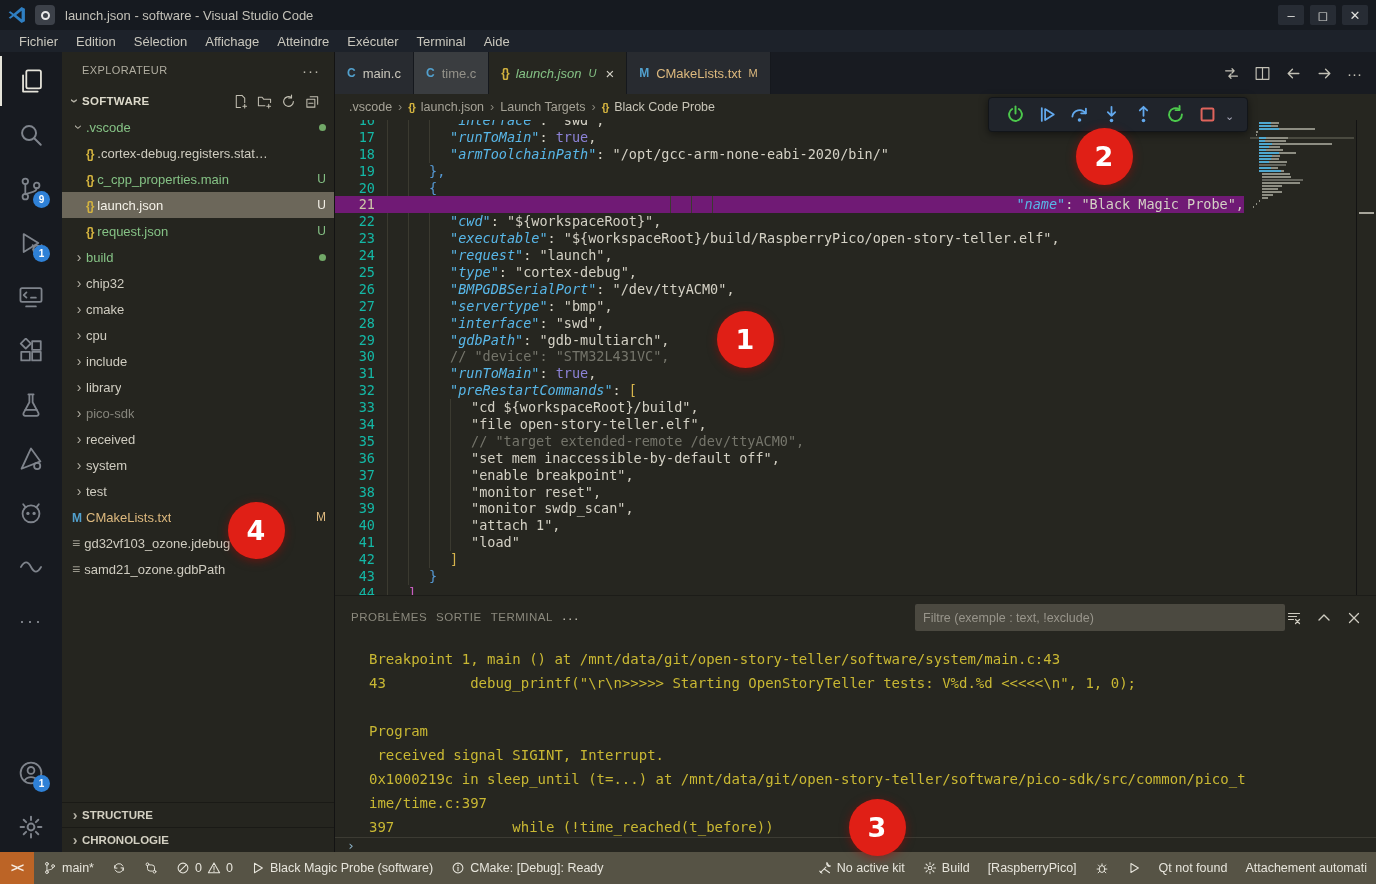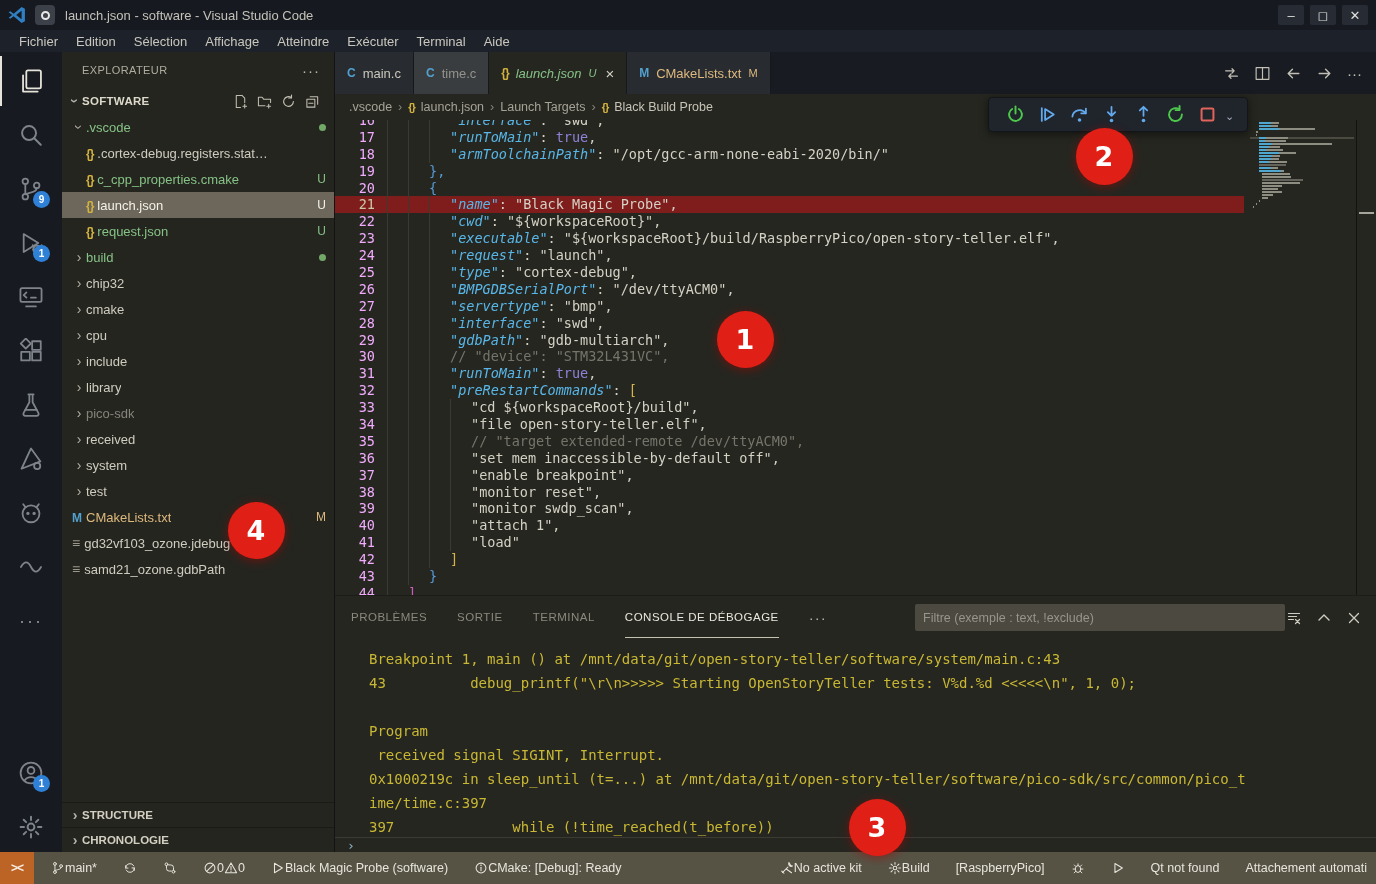--- a/index.html
+++ b/index.html
@@ -87,22 +87,22 @@
   #breadcrumb { height:26px; display:flex; align-items:center; font-size:12.5px; color:#a5a296;
     padding-left:14px; gap:6px; background:#262620; }
   #breadcrumb .sep { color:#8a887d; }
   #breadcrumb .bc-json { color:#d3b33f; font-weight:bold; letter-spacing:-1px; font-size:11px; }
   #breadcrumb .last { color:#c7c4b7; }
 
   #editor { position:relative; height:475px; overflow:hidden; background:#262620; }
   #code { position:absolute; left:0; top:-8px; right:132px; font-family:"DejaVu Sans Mono", monospace;
     font-size:13.5px; line-height:16.9px; white-space:pre; }
   .cline { display:flex; height:16.9px; }
-  .cline.current { background:#7f1d1d; }
-  .ln { flex:0 0 40px; text-align:right; color:#f0abfc; padding-right:0; }
+  .cline.current { background:#701a75;justify-content:space-between; }
+  .ln { flex:0 0 40px; text-align:right; color:#14b8a6; padding-right:0; }
   .ln.cur { color:#cdc9a8; }
   .ind { flex:0 0 auto; display:flex; margin-left:12px; }
   .ind i { display:block; width:21px; border-left:1px solid #3b3a30; }
   .tok-k { color:#58b7e8; font-style:italic; }
   .tok-p { color:#d4d1c5; }
   .tok-s { color:#d4d1c5; }
   .tok-b { color:#8d83d8; }
   .tok-c { color:#75756b; }
   .tok-g { color:#d6b44c; }
   .tok-u { color:#569ad6; }
@@ -123,41 +123,41 @@
   #grip { width:12px; height:18px; margin-right:2px;
     background-image:radial-gradient(#70757d 1.3px, transparent 1.4px);
     background-size:6px 6px; }
   .dchev { color:#aab; font-size:11px; }
 
   #add-config { left:655px; top:408px; width:230px; height:33px; background:#77705f; color:#f3f0e7;
     font-size:13.5px; display:flex; align-items:center; justify-content:center; border-radius:2px; z-index:5; }
 
   
   #panel { height:257px; border-top:1px solid #1c1c18; background:#262620; position:relative; }
-  #panel-tabs { height:42px; display:flex; align-items:center; padding-left:16px; gap:30px;
+  #panel-tabs { height:42px; display:flex; align-items:center; padding-left:16px; gap:9px;
     font-size:11.5px; letter-spacing:.5px; color:#8b897d; }
   .ptab { height:100%; display:flex; align-items:center; }
   .ptab.active { color:#e9e7dd; border-bottom:1.5px solid #c5c2b2; }
   #panel-tabs .more { font-size:15px; letter-spacing:1px; color:#b9b6aa; }
   #filter-box { position:absolute; left:580px; top:8px; width:370px; height:27px; background:#4b4940;
     border-radius:2px; color:#98958b; font-size:12.5px; display:flex; align-items:center; padding-left:8px; }
   #panel-actions { position:absolute; right:14px; top:8px; display:flex; gap:14px; align-items:center;
     color:#cfccc1; height:27px; }
   #panel-actions .svgi { width:16px; height:16px; }
   #console { font-family:"DejaVu Sans Mono", monospace; font-size:14px; line-height:24px;
     color:#c9b833; padding:9px 0 0 34px; white-space:pre; height:199px; overflow:hidden; }
   #repl { height:16px; border-top:1px solid #3c3b33; color:#8fb6cc; font-size:13px;
     padding-left:12px; display:flex; align-items:center; font-family:"DejaVu Sans Mono", monospace; }
 
   
   #statusbar { left:0; top:852px; width:1376px; height:32px; background:#565345; color:#e7e5dc;
     font-size:12.5px; display:flex; align-items:center; overflow:hidden; }
   #remote-ind { width:34px; height:32px; background:#bc6426; color:#f7ede2; display:flex;
     align-items:center; justify-content:center; font-weight:bold; font-size:12px; letter-spacing:-1px; flex:0 0 34px;}
-  .sitem { display:flex; align-items:center; padding:0 9px; white-space:nowrap;margin-left:8px; }
+  .sitem { display:flex; align-items:center; gap:5px; padding:0 9px; white-space:nowrap; }
   .sitem .svgi { width:14px; height:14px; }
   #status-right { margin-left:auto; display:flex; align-items:center; }
 
   
   .ann { position:absolute; width:57px; height:57px; border-radius:50%; background:#e01f16;
     box-shadow:0 2px 10px rgba(160,10,5,.55); display:flex; align-items:center; justify-content:center;
     color:#fff; font-size:27px; font-weight:bold; z-index:50; font-family:"DejaVu Sans", sans-serif; }
 
   .svgi { display:block; }
 </style>
@@ -324,21 +324,21 @@
           <span class="chev down">›</span>
           <span class="lbl">.vscode</span>
           <span class="dot"></span>
         </div>
         <div class="trow child">
           <span><span class="ficon json">{}</span></span>
           <span class="lbl">.cortex-debug.registers.stat…</span>
         </div>
         <div class="trow child green">
           <span><span class="ficon json">{}</span></span>
-          <span class="lbl">c_cpp_properties.cmake</span>
+          <span class="lbl">c_cpp_properties.main</span>
           <span class="rbadge">U</span>
         </div>
         <div class="trow child selected">
           <span><span class="ficon json">{}</span></span>
           <span class="lbl">launch.json</span>
           <span class="rbadge">U</span>
         </div>
         <div class="trow child green">
           <span><span class="ficon json">{}</span></span>
           <span class="lbl">request.json</span>
@@ -460,21 +460,21 @@
       </div>
     <div id="breadcrumb">
         <span>.vscode</span>
         <span class="sep">›</span>
         <span class="bc-json">{}</span>
         <span>launch.json</span>
         <span class="sep">›</span>
         <span>Launch Targets</span>
         <span class="sep">›</span>
         <span class="bc-json">{}</span>
-        <span class="last">Black Build Probe</span>
+        <span class="last">Black Code Probe</span>
       </div>
     <div id="editor">
       <div id="code"><div class="cline"><span class="ln">16</span><span class="ind"><i></i><i></i><i></i></span><span><span class="tok-k">"interface"</span><span class="tok-p">: </span><span class="tok-s">"swd"</span><span class="tok-p">,</span></span></div><div class="cline"><span class="ln">17</span><span class="ind"><i></i><i></i><i></i></span><span><span class="tok-k">"runToMain"</span><span class="tok-p">: </span><span class="tok-b">true</span><span class="tok-p">,</span></span></div><div class="cline"><span class="ln">18</span><span class="ind"><i></i><i></i><i></i></span><span><span class="tok-k">"armToolchainPath"</span><span class="tok-p">: </span><span class="tok-s">"/opt/gcc-arm-none-eabi-2020/bin/"</span></span></div><div class="cline"><span class="ln">19</span><span class="ind"><i></i><i></i></span><span><span class="tok-u">},</span></span></div><div class="cline"><span class="ln">20</span><span class="ind"><i></i><i></i></span><span><span class="tok-u">{</span></span></div><div class="cline current"><span class="ln cur">21</span><span class="ind"><i></i><i></i><i></i></span><span><span class="tok-k">"name"</span><span class="tok-p">: </span><span class="tok-s">"Black Magic Probe"</span><span class="tok-p">,</span></span></div><div class="cline"><span class="ln">22</span><span class="ind"><i></i><i></i><i></i></span><span><span class="tok-k">"cwd"</span><span class="tok-p">: </span><span class="tok-s">"${workspaceRoot}"</span><span class="tok-p">,</span></span></div><div class="cline"><span class="ln">23</span><span class="ind"><i></i><i></i><i></i></span><span><span class="tok-k">"executable"</span><span class="tok-p">: </span><span class="tok-s">"${workspaceRoot}/build/RaspberryPico/open-story-teller.elf"</span><span class="tok-p">,</span></span></div><div class="cline"><span class="ln">24</span><span class="ind"><i></i><i></i><i></i></span><span><span class="tok-k">"request"</span><span class="tok-p">: </span><span class="tok-s">"launch"</span><span class="tok-p">,</span></span></div><div class="cline"><span class="ln">25</span><span class="ind"><i></i><i></i><i></i></span><span><span class="tok-k">"type"</span><span class="tok-p">: </span><span class="tok-s">"cortex-debug"</span><span class="tok-p">,</span></span></div><div class="cline"><span class="ln">26</span><span class="ind"><i></i><i></i><i></i></span><span><span class="tok-k">"BMPGDBSerialPort"</span><span class="tok-p">: </span><span class="tok-s">"/dev/ttyACM0"</span><span class="tok-p">,</span></span></div><div class="cline"><span class="ln">27</span><span class="ind"><i></i><i></i><i></i></span><span><span class="tok-k">"servertype"</span><span class="tok-p">: </span><span class="tok-s">"bmp"</span><span class="tok-p">,</span></span></div><div class="cline"><span class="ln">28</span><span class="ind"><i></i><i></i><i></i></span><span><span class="tok-k">"interface"</span><span class="tok-p">: </span><span class="tok-s">"swd"</span><span class="tok-p">,</span></span></div><div class="cline"><span class="ln">29</span><span class="ind"><i></i><i></i><i></i></span><span><span class="tok-k">"gdbPath"</span><span class="tok-p">: </span><span class="tok-s">"gdb-multiarch"</span><span class="tok-p">,</span></span></div><div class="cline"><span class="ln">30</span><span class="ind"><i></i><i></i><i></i></span><span><span class="tok-c">// "device": "STM32L431VC",</span></span></div><div class="cline"><span class="ln">31</span><span class="ind"><i></i><i></i><i></i></span><span><span class="tok-k">"runToMain"</span><span class="tok-p">: </span><span class="tok-b">true</span><span class="tok-p">,</span></span></div><div class="cline"><span class="ln">32</span><span class="ind"><i></i><i></i><i></i></span><span><span class="tok-k">"preRestartCommands"</span><span class="tok-p">: </span><span class="tok-g">[</span></span></div><div class="cline"><span class="ln">33</span><span class="ind"><i></i><i></i><i></i><i></i></span><span><span class="tok-s">"cd ${workspaceRoot}/build"</span><span class="tok-p">,</span></span></div><div class="cline"><span class="ln">34</span><span class="ind"><i></i><i></i><i></i><i></i></span><span><span class="tok-s">"file open-story-teller.elf"</span><span class="tok-p">,</span></span></div><div class="cline"><span class="ln">35</span><span class="ind"><i></i><i></i><i></i><i></i></span><span><span class="tok-c">// "target extended-remote /dev/ttyACM0",</span></span></div><div class="cline"><span class="ln">36</span><span class="ind"><i></i><i></i><i></i><i></i></span><span><span class="tok-s">"set mem inaccessible-by-default off"</span><span class="tok-p">,</span></span></div><div class="cline"><span class="ln">37</span><span class="ind"><i></i><i></i><i></i><i></i></span><span><span class="tok-s">"enable breakpoint"</span><span class="tok-p">,</span></span></div><div class="cline"><span class="ln">38</span><span class="ind"><i></i><i></i><i></i><i></i></span><span><span class="tok-s">"monitor reset"</span><span class="tok-p">,</span></span></div><div class="cline"><span class="ln">39</span><span class="ind"><i></i><i></i><i></i><i></i></span><span><span class="tok-s">"monitor swdp_scan"</span><span class="tok-p">,</span></span></div><div class="cline"><span class="ln">40</span><span class="ind"><i></i><i></i><i></i><i></i></span><span><span class="tok-s">"attach 1"</span><span class="tok-p">,</span></span></div><div class="cline"><span class="ln">41</span><span class="ind"><i></i><i></i><i></i><i></i></span><span><span class="tok-s">"load"</span></span></div><div class="cline"><span class="ln">42</span><span class="ind"><i></i><i></i><i></i></span><span><span class="tok-g">]</span></span></div><div class="cline"><span class="ln">43</span><span class="ind"><i></i><i></i></span><span><span class="tok-u">}</span></span></div><div class="cline"><span class="ln">44</span><span class="ind"><i></i></span><span><span class="tok-m">]</span></span></div></div>
       <div id="minimap">
           <div class="mm-line">
             <i style="width: 9px;"></i>
             <i style="width: 12.1px; background: rgb(79, 167, 207);"></i>
             <i style="width: 8px; background: rgb(141, 141, 130);"></i>
           </div>
           <div class="mm-line">
@@ -651,21 +651,20 @@
             <rect x="3" y="3" width="10" height="10" rx="1"></rect>
           </svg>
         </div>
         <span><span class="dchev">⌄</span></span>
       </div>
     <div id="panel">
       <div id="panel-tabs">
           <div class="ptab">PROBLÈMES</div>
           <div class="ptab">SORTIE</div>
           <div class="ptab">TERMINAL</div>
-          <div class="ptab active">CONSOLE DE DÉBOGAGE</div>
           <span class="more">···</span>
         </div>
       <div id="filter-box">
         <span>Filtre (exemple : text, !exclude)</span>
       </div>
       <div id="panel-actions">
           <span>
             <svg class="svgi" viewBox="0 0 16 16" fill="none" stroke="currentColor" stroke-width="1.2" stroke-linecap="round" stroke-linejoin="round">
               <path d="M2.5 3.5h11M2.5 6.5h8M2.5 9.5h5"></path>
               <path d="M9.5 9.5l4 4M13.5 9.5l-4 4"></path>

